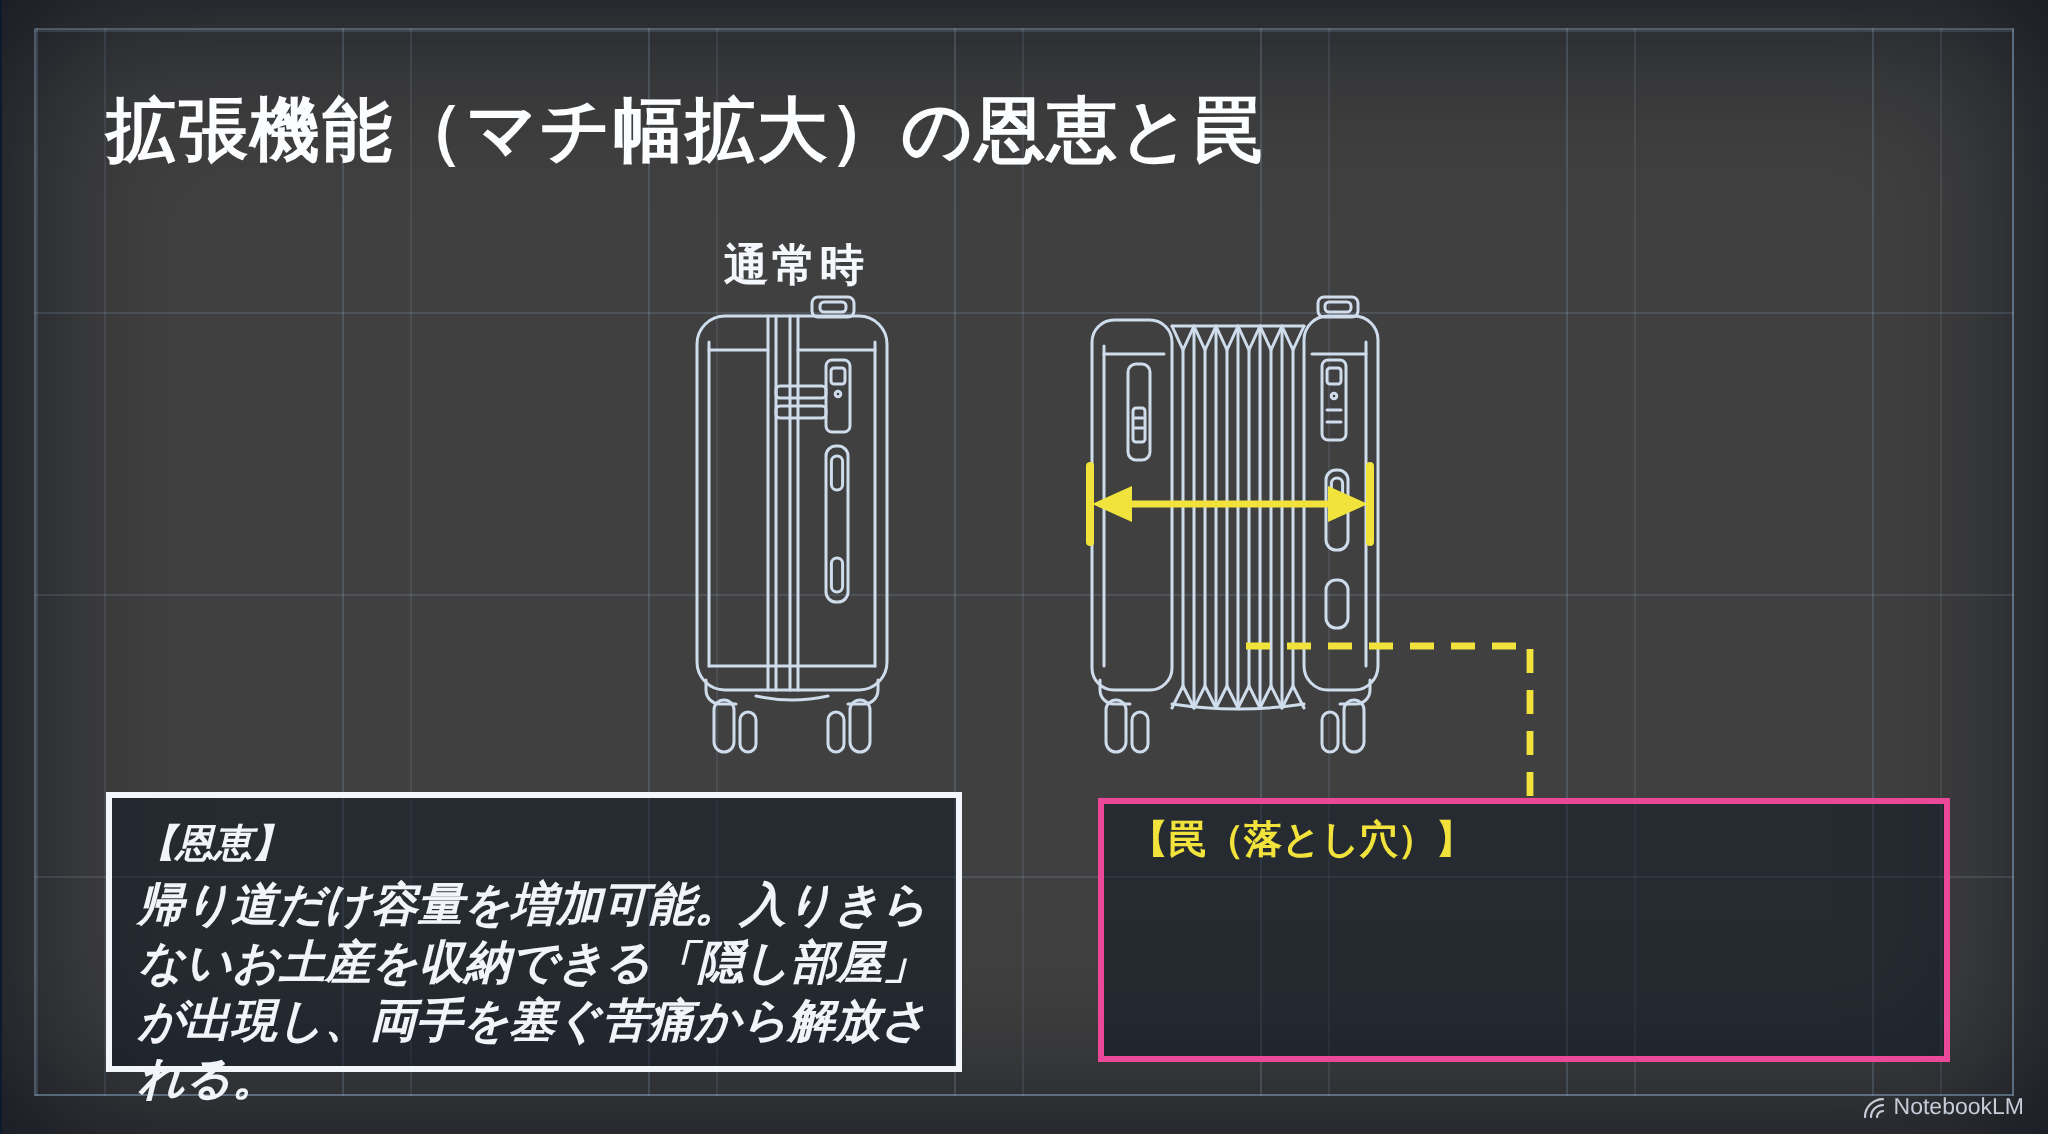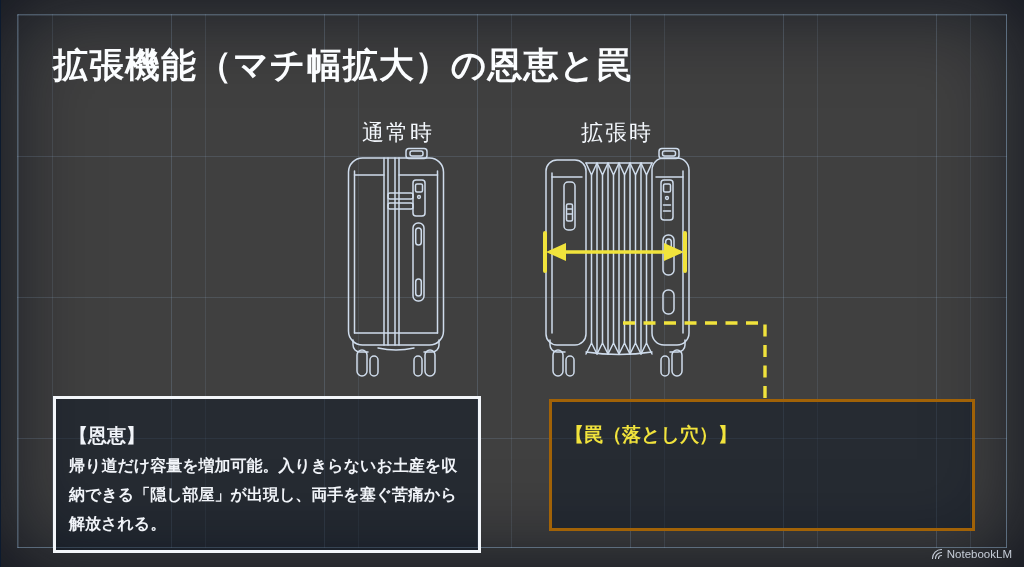--- a/index.html
+++ b/index.html
@@ -23,74 +23,74 @@
       repeating-linear-gradient(90deg,  rgba(150,182,216,.20) 0 1px, transparent 1px 34px, rgba(150,182,216,.12) 34px 35px, transparent 35px 153px),
       repeating-linear-gradient(180deg, rgba(150,182,216,.16) 0 1px, transparent 1px 141px);
   }
   .title {
     position: absolute; left: 52px; top: 42px; margin: 0;
     font-size: 35px; font-weight: 700; color: #fbfdff; letter-spacing: 1px;
     white-space: nowrap;
   }
   .case-label {
     position: absolute; top: 118px; width: 150px; text-align: center;
-    font-size: 22px; font-weight: 400; color: #f4f8fd; letter-spacing: 2px;
+    font-size: 22px; font-weight: 700; color: #f4f8fd; letter-spacing: 2px;
   }
   .label-normal   { left: 322px; }
   .label-expanded { left: 541px; }
 
   .suitcase-normal   { position: absolute; left: 345px; top: 147px; width: 100px; height: 232px; }
   .suitcase-expanded { position: absolute; left: 541px; top: 147px; width: 150px; height: 232px; }
 
   .measure-arrow { position: absolute; left: 536px; top: 229px; width: 156px; height: 46px; }
   .measure-text {
     position: absolute; left: 700px; top: 218px;
     font-size: 21px; line-height: 33px; font-weight: 700;
     color: #f1e33c; white-space: nowrap;
   }
   .connector { position: absolute; left: 614px; top: 314px; width: 162px; height: 92px; }
 
   .box {
     position: absolute; box-sizing: border-box;
     background: rgba(7,17,34,.45);
   }
   .benefit-box {
-    left: 52px; top: 396px; width: 428px; height: 157px;
-    border: 3px solid #f3f6fa; padding: 22px 13px;
+    left: 52px; top: 396px; width: 428px; height: 140px;
+    border: 3px solid #f3f6fa; padding: 9px 13px;
     color: #f1f4f9;
+    font-style: italic;
   }
   .trap-box {
     left: 548px; top: 399px; width: 426px; height: 132px;
-    border: 3px solid #a16207; padding: 20px 13px;
+    border: 3px solid #ec4899; padding: 6px 13px;
     color: #f1e33c;
   }
   .box-heading { font-size: 19px; font-weight: 700; }
   .benefit-box .box-heading { line-height: 30px; }
   .trap-box    .box-heading { line-height: 25px; }
-  .box-body { font-size: 16px; font-weight: 700; }
+  .box-body { font-size: 23px; font-weight: 700; }
   .benefit-box .box-body { line-height: 29px; }
   .trap-box    .box-body { line-height: 24.5px; }
 
   .watermark {
     position: absolute; right: 13px; top: 548px;
     display: flex; align-items: center; gap: 4px;
     font-size: 11.5px; font-weight: 400; color: #c6cdd8;
   }
   .wm-icon { width: 12px; height: 12px; }
 </style>
 </head>
 <body>
 
 <div class="slide">
   <div class="grid"></div>
 
   <h1 class="title">拡張機能（マチ幅拡大）の恩恵と罠</h1>
 
   <div class="case-label label-normal">通常時</div>
-  <div class="case-label label-expanded">拡張時</div>
 
   <svg class="suitcase-normal" viewBox="0 0 100 232">
     <g fill="none" stroke="#cfdcec" stroke-width="1.5" stroke-linecap="round" stroke-linejoin="round">
       <rect x="60" y="1.5" width="21" height="10" rx="3"></rect>
       <rect x="64" y="4" width="13" height="5" rx="2"></rect>
       <rect x="2.5" y="11" width="95" height="187" rx="14"></rect>
       <line x1="8.5" y1="24" x2="8.5" y2="186"></line>
       <line x1="91.5" y1="24" x2="91.5" y2="186"></line>
       <path d="M8.5,28 H38"></path>
       <path d="M53,28 H91.5"></path>

